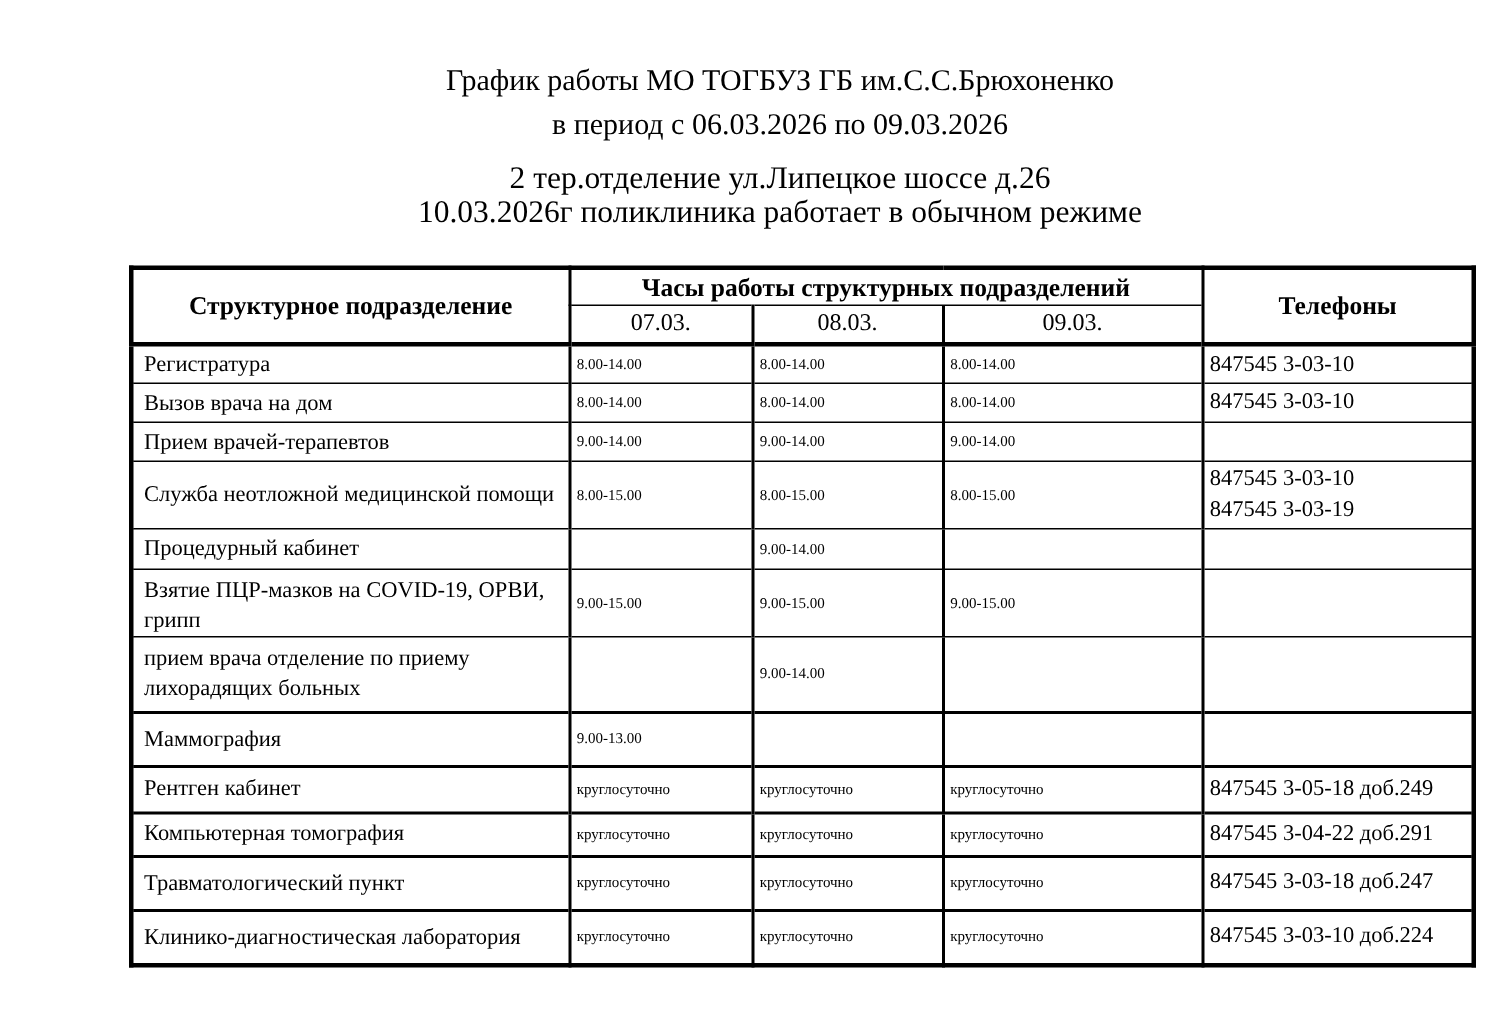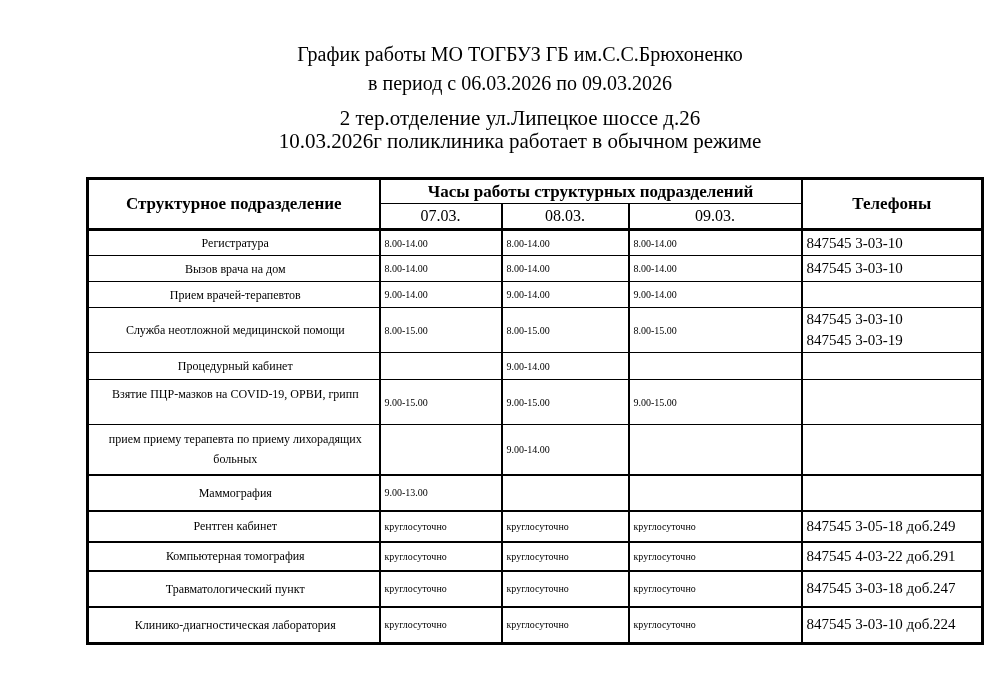--- a/index.html
+++ b/index.html
@@ -28,21 +28,21 @@
     border-left-width: 2px;
     border-right-width: 2px;
     vertical-align: middle;
     padding: 1px 4px;
     overflow: hidden;
   }
   thead th { font-weight: bold; font-size: 17px; text-align: center; }
   th.date-h { font-weight: normal; font-size: 16px; }
   th.dept-h, th.phones-h, tr.h2 th { border-bottom-width: 3px; }
 
-  td.dept  { text-align: center; font-size: 12px; padding-left: 7px; line-height: 20px; }
+  td.dept  { text-align: left; font-size: 15px; padding-left: 7px; line-height: 20px; }
   td.time  { text-align: left; font-size: 10px; }
   td.phone { font-size: 15px; white-space: pre-line; line-height: 21px; }
 
   tr.thick-top td { border-top-width: 2px; }
 
   .clipbox { height: 39px; overflow: hidden; line-height: 20px; margin-bottom: -2px; }
 </style>
 </head>
 <body>
 
@@ -115,21 +115,21 @@
       <tr style="height:45px">
         <td class="dept">
             <div class="clipbox">Взятие ПЦР-мазков на COVID-19, ОРВИ, грипп</div>
           </td>
         <td class="time">9.00-15.00</td>
         <td class="time">9.00-15.00</td>
         <td class="time">9.00-15.00</td>
         <td class="phone"></td>
       </tr>
       <tr style="height:50px">
-        <td class="dept">прием приему терапевта по приему лихорадящих больных</td>
+        <td class="dept">прием врача отделение по приему лихорадящих больных</td>
         <td class="time"></td>
         <td class="time">9.00-14.00</td>
         <td class="time"></td>
         <td class="phone"></td>
       </tr>
       <tr class="thick-top" style="height:36px">
         <td class="dept">Маммография</td>
         <td class="time">9.00-13.00</td>
         <td class="time"></td>
         <td class="time"></td>
@@ -140,21 +140,21 @@
         <td class="time">круглосуточно</td>
         <td class="time">круглосуточно</td>
         <td class="time">круглосуточно</td>
         <td class="phone">847545 3-05-18 доб.249</td>
       </tr>
       <tr class="thick-top" style="height:29px">
         <td class="dept">Компьютерная томография</td>
         <td class="time">круглосуточно</td>
         <td class="time">круглосуточно</td>
         <td class="time">круглосуточно</td>
-        <td class="phone">847545 4-03-22 доб.291</td>
+        <td class="phone">847545 3-04-22 доб.291</td>
       </tr>
       <tr class="thick-top" style="height:36px">
         <td class="dept">Травматологический пункт</td>
         <td class="time">круглосуточно</td>
         <td class="time">круглосуточно</td>
         <td class="time">круглосуточно</td>
         <td class="phone">847545 3-03-18 доб.247</td>
       </tr>
       <tr class="thick-top" style="height:37px">
         <td class="dept">Клинико-диагностическая лаборатория</td>

